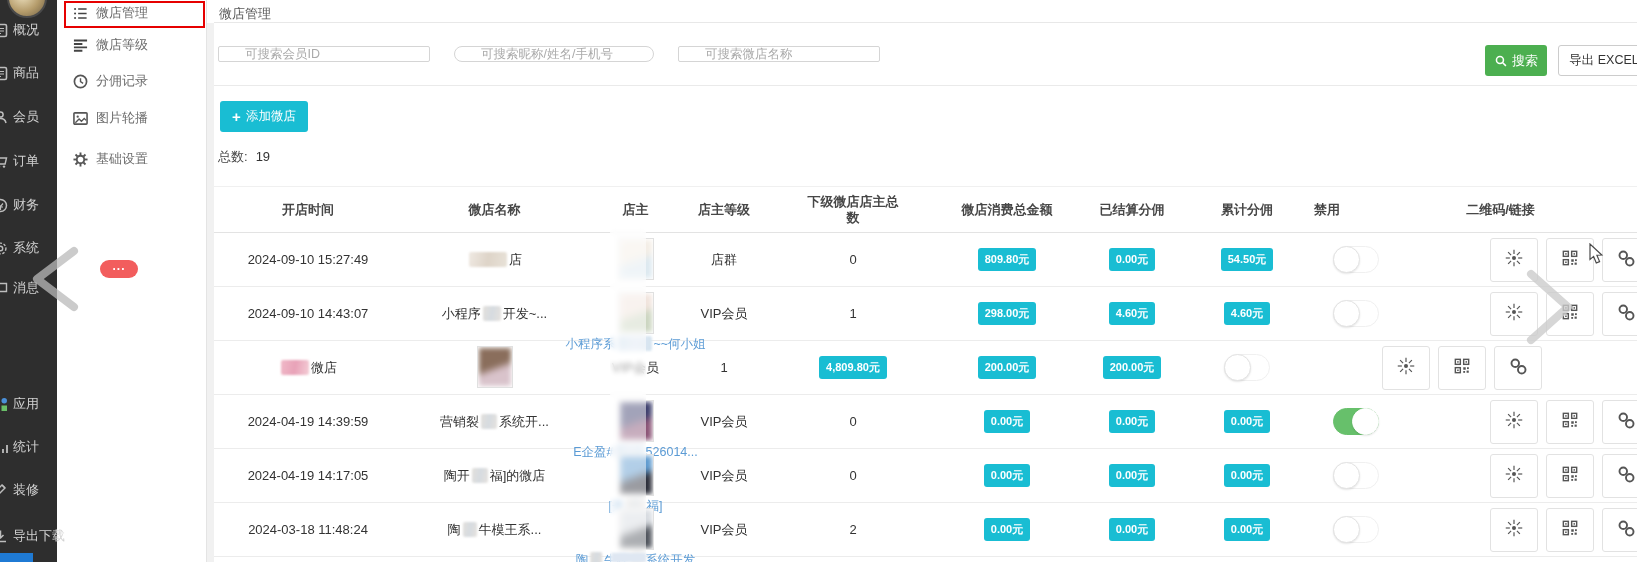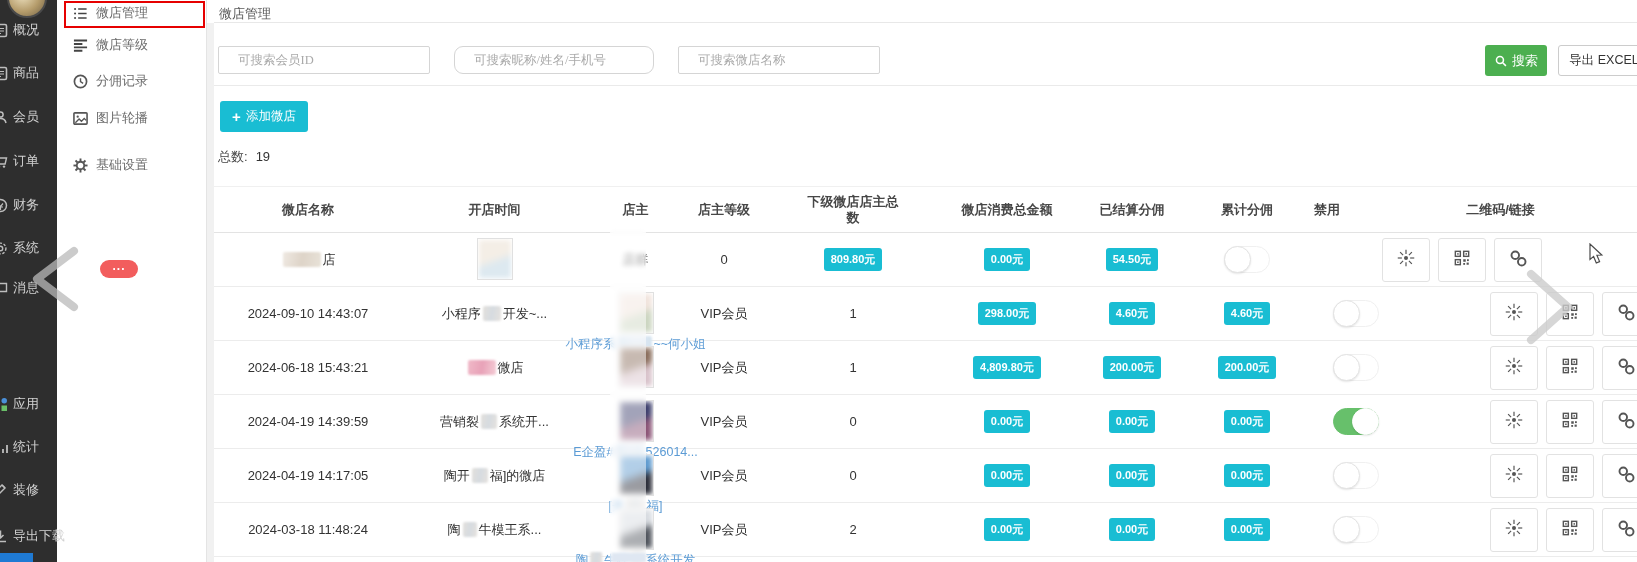--- a/index.html
+++ b/index.html
@@ -25,22 +25,22 @@
   .hl-box{position:absolute;left:7px;top:1px;width:141px;height:27px;border:2px solid #e60000;z-index:60;}
   .msg-badge{position:absolute;left:100px;top:260px;min-width:38px;height:18px;border-radius:9px;
     background:#f25d5d;color:#fff;display:flex;align-items:center;justify-content:center;
     font-size:12px;font-weight:bold;letter-spacing:1px;line-height:8px;z-index:60;padding-bottom:7px;}
   
   .main{position:absolute;left:207px;top:0;width:1430px;height:562px;background:#fff;}
   .gutter{position:absolute;left:0;top:23px;width:7px;height:539px;background:#f1f1f1;}
   .page-title{position:absolute;left:12px;top:5px;font-size:13px;color:#5a5a5a;}
   .hr1{position:absolute;left:7px;right:0;top:22px;border-top:1px solid #e8e8e8;}
   .hr2{position:absolute;left:7px;right:0;top:85px;border-top:1px solid #eaeaea;}
-  .f-input{position:absolute;top:46px;height:28px;border:1px solid #d5d5d5;border-radius:2px;
-    padding:0 19px;font-size:12.5px;color:#444;font-family:Liberation Serif, serif;background:#fff;}
+  .f-input{position:absolute;top:46px;height:16px;border:1px solid #d5d5d5;border-radius:2px;
+    padding:0 26px;font-size:12.5px;color:#444;font-family:Liberation Sans, sans-serif;background:#fff;}
   .f-input::placeholder{color:#aaa;}
   #inp-member{left:11px;width:212px;} #inp-nick{left:247px;width:200px;border-radius:9px;} #inp-store{left:471px;width:202px;}
   .f-select{position:absolute;left:697px;top:46px;width:204px;height:28px;border:1px solid #d5d5d5;
     border-radius:2px;padding:0 10px;font-size:12.5px;color:#666;display:flex;align-items:center;cursor:pointer;background:#fff;}
   .caret{position:absolute;right:14px;top:8px;width:8px;height:8px;border-right:1.6px solid #555;
     border-bottom:1.6px solid #555;transform:rotate(45deg);}
   .btn-search{position:absolute;left:1278px;top:45px;width:62px;height:31px;background:#4caf50;border:none;
     border-radius:3px;color:#fff;font-size:13px;display:flex;align-items:center;justify-content:center;gap:4px;cursor:pointer;font-family:inherit;}
   .btn-export{position:absolute;left:1351px;top:45px;width:92px;height:31px;background:#fff;
     border:1px solid #ccc;border-radius:3px;color:#333;font-size:12.5px;display:flex;align-items:center;
@@ -225,21 +225,21 @@
     <span>分佣记录</span>
   </div>
   <div class="s-item" style="top:107px">
     <svg class="s-icon" viewBox="0 0 16 16">
         <rect x="1" y="2" width="14" height="12" rx="1" fill="none" stroke="#555" stroke-width="1.7"></rect>
         <circle cx="5" cy="6" r="1.2" fill="#555"></circle>
         <path d="M2.5 12.5l4-4 2.5 2.5 3-3 2 2" fill="none" stroke="#555" stroke-width="1.4"></path>
       </svg>
     <span>图片轮播</span>
   </div>
-  <div class="s-item" style="top:154px">
+  <div class="s-item" style="top:148px">
     <svg class="s-icon" viewBox="0 0 16 16">
         <g fill="#555">
           <rect x="7" y="0.5" width="2" height="3"></rect>
           <rect x="7" y="12.5" width="2" height="3"></rect>
           <rect x="0.5" y="7" width="3" height="2"></rect>
           <rect x="12.5" y="7" width="3" height="2"></rect>
           <rect x="7" y="0.5" width="2" height="3" transform="rotate(45 8 8)"></rect>
           <rect x="7" y="12.5" width="2" height="3" transform="rotate(45 8 8)"></rect>
           <rect x="0.5" y="7" width="3" height="2" transform="rotate(45 8 8)"></rect>
           <rect x="12.5" y="7" width="3" height="2" transform="rotate(45 8 8)"></rect>
@@ -276,35 +276,36 @@
     <span class="plus">+</span>
     <span>添加微店</span>
   </button>
 
   <div class="total-line">
     <span>总数:</span><b>19</b>
   </div>
 
   <div class="tbl">
     <div class="thead">
+      <div class="th">开店时间</div>
       <div class="th">微店名称</div>
-      <div class="th">开店时间</div>
       <div class="th">店主</div>
       <div class="th">店主等级</div>
       <div class="th th5">
           <span>下级微店店主总数</span>
         </div>
       <div class="th">微店消费总金额</div>
       <div class="th">已结算分佣</div>
       <div class="th">累计分佣</div>
       <div class="th th9">禁用</div>
       <div class="th th10">二维码/链接</div>
     </div>
     <div id="tbody">
         <div class="trow">
+          <div class="td">2024-09-10 15:27:49</div>
           <div class="td">
             <span class="blur warm" style="width: 38px;"></span>
             <span>店</span>
           </div>
           <div class="td">
             <div class="owner-wrap">
               <div class="owner-avatar">
                 <div class="oa-in" style="background: linear-gradient(160deg, rgb(244, 238, 230) 0%, rgb(244, 238, 230) 45%, rgb(221, 233, 240) 62%, rgb(221, 233, 240) 100%);"></div>
               </div>
             </div>
@@ -442,21 +443,20 @@
                     <g fill="none" stroke="#555" stroke-width="2.2">
                       <circle cx="8.3" cy="8.3" r="4.3"></circle>
                       <circle cx="15.7" cy="15.7" r="4.3"></circle>
                     </g>
                   </svg></span>
               </button>
             </div>
           </div>
         </div>
         <div class="trow">
-          <div class="td">2024-06-18 15:43:21</div>
           <div class="td">
             <span class="blur pink" style="width: 28px;"></span>
             <span>微店</span>
           </div>
           <div class="td">
             <div class="owner-wrap">
               <div class="owner-avatar">
                 <div class="oa-in" style="background: linear-gradient(160deg, rgb(138, 110, 92) 0%, rgb(138, 110, 92) 45%, rgb(217, 195, 203) 62%, rgb(217, 195, 203) 100%);"></div>
               </div>
             </div>

